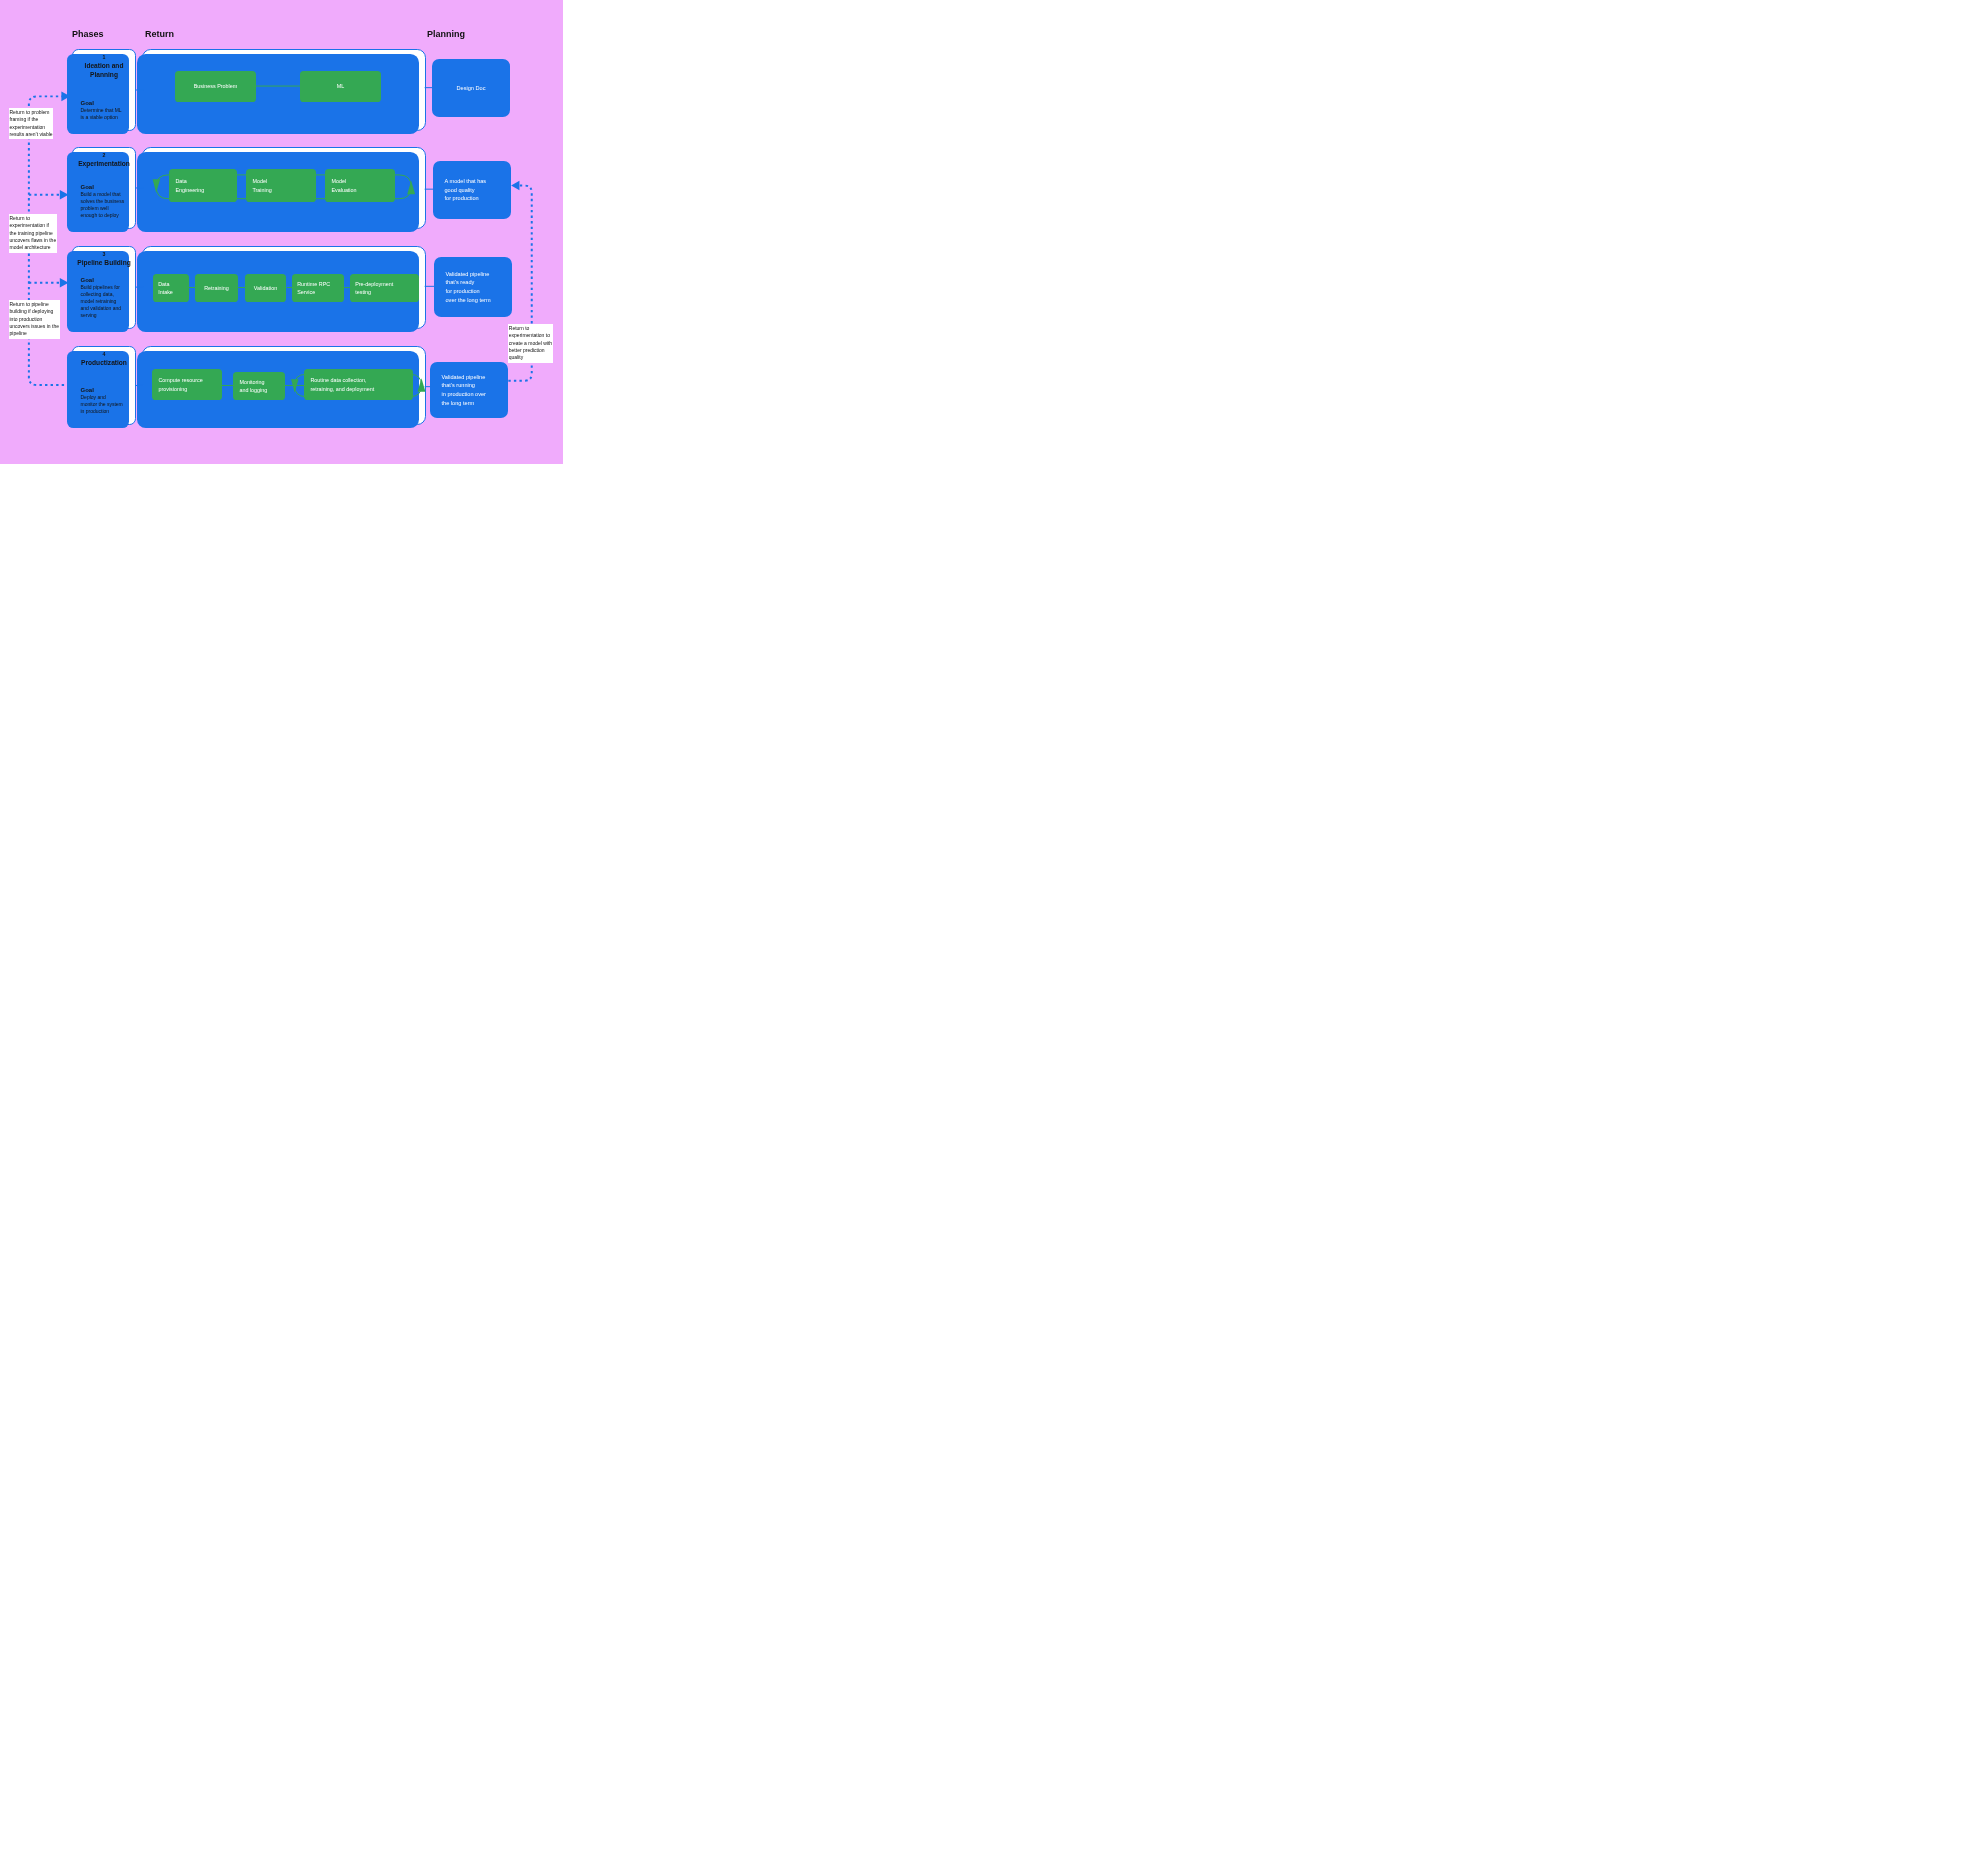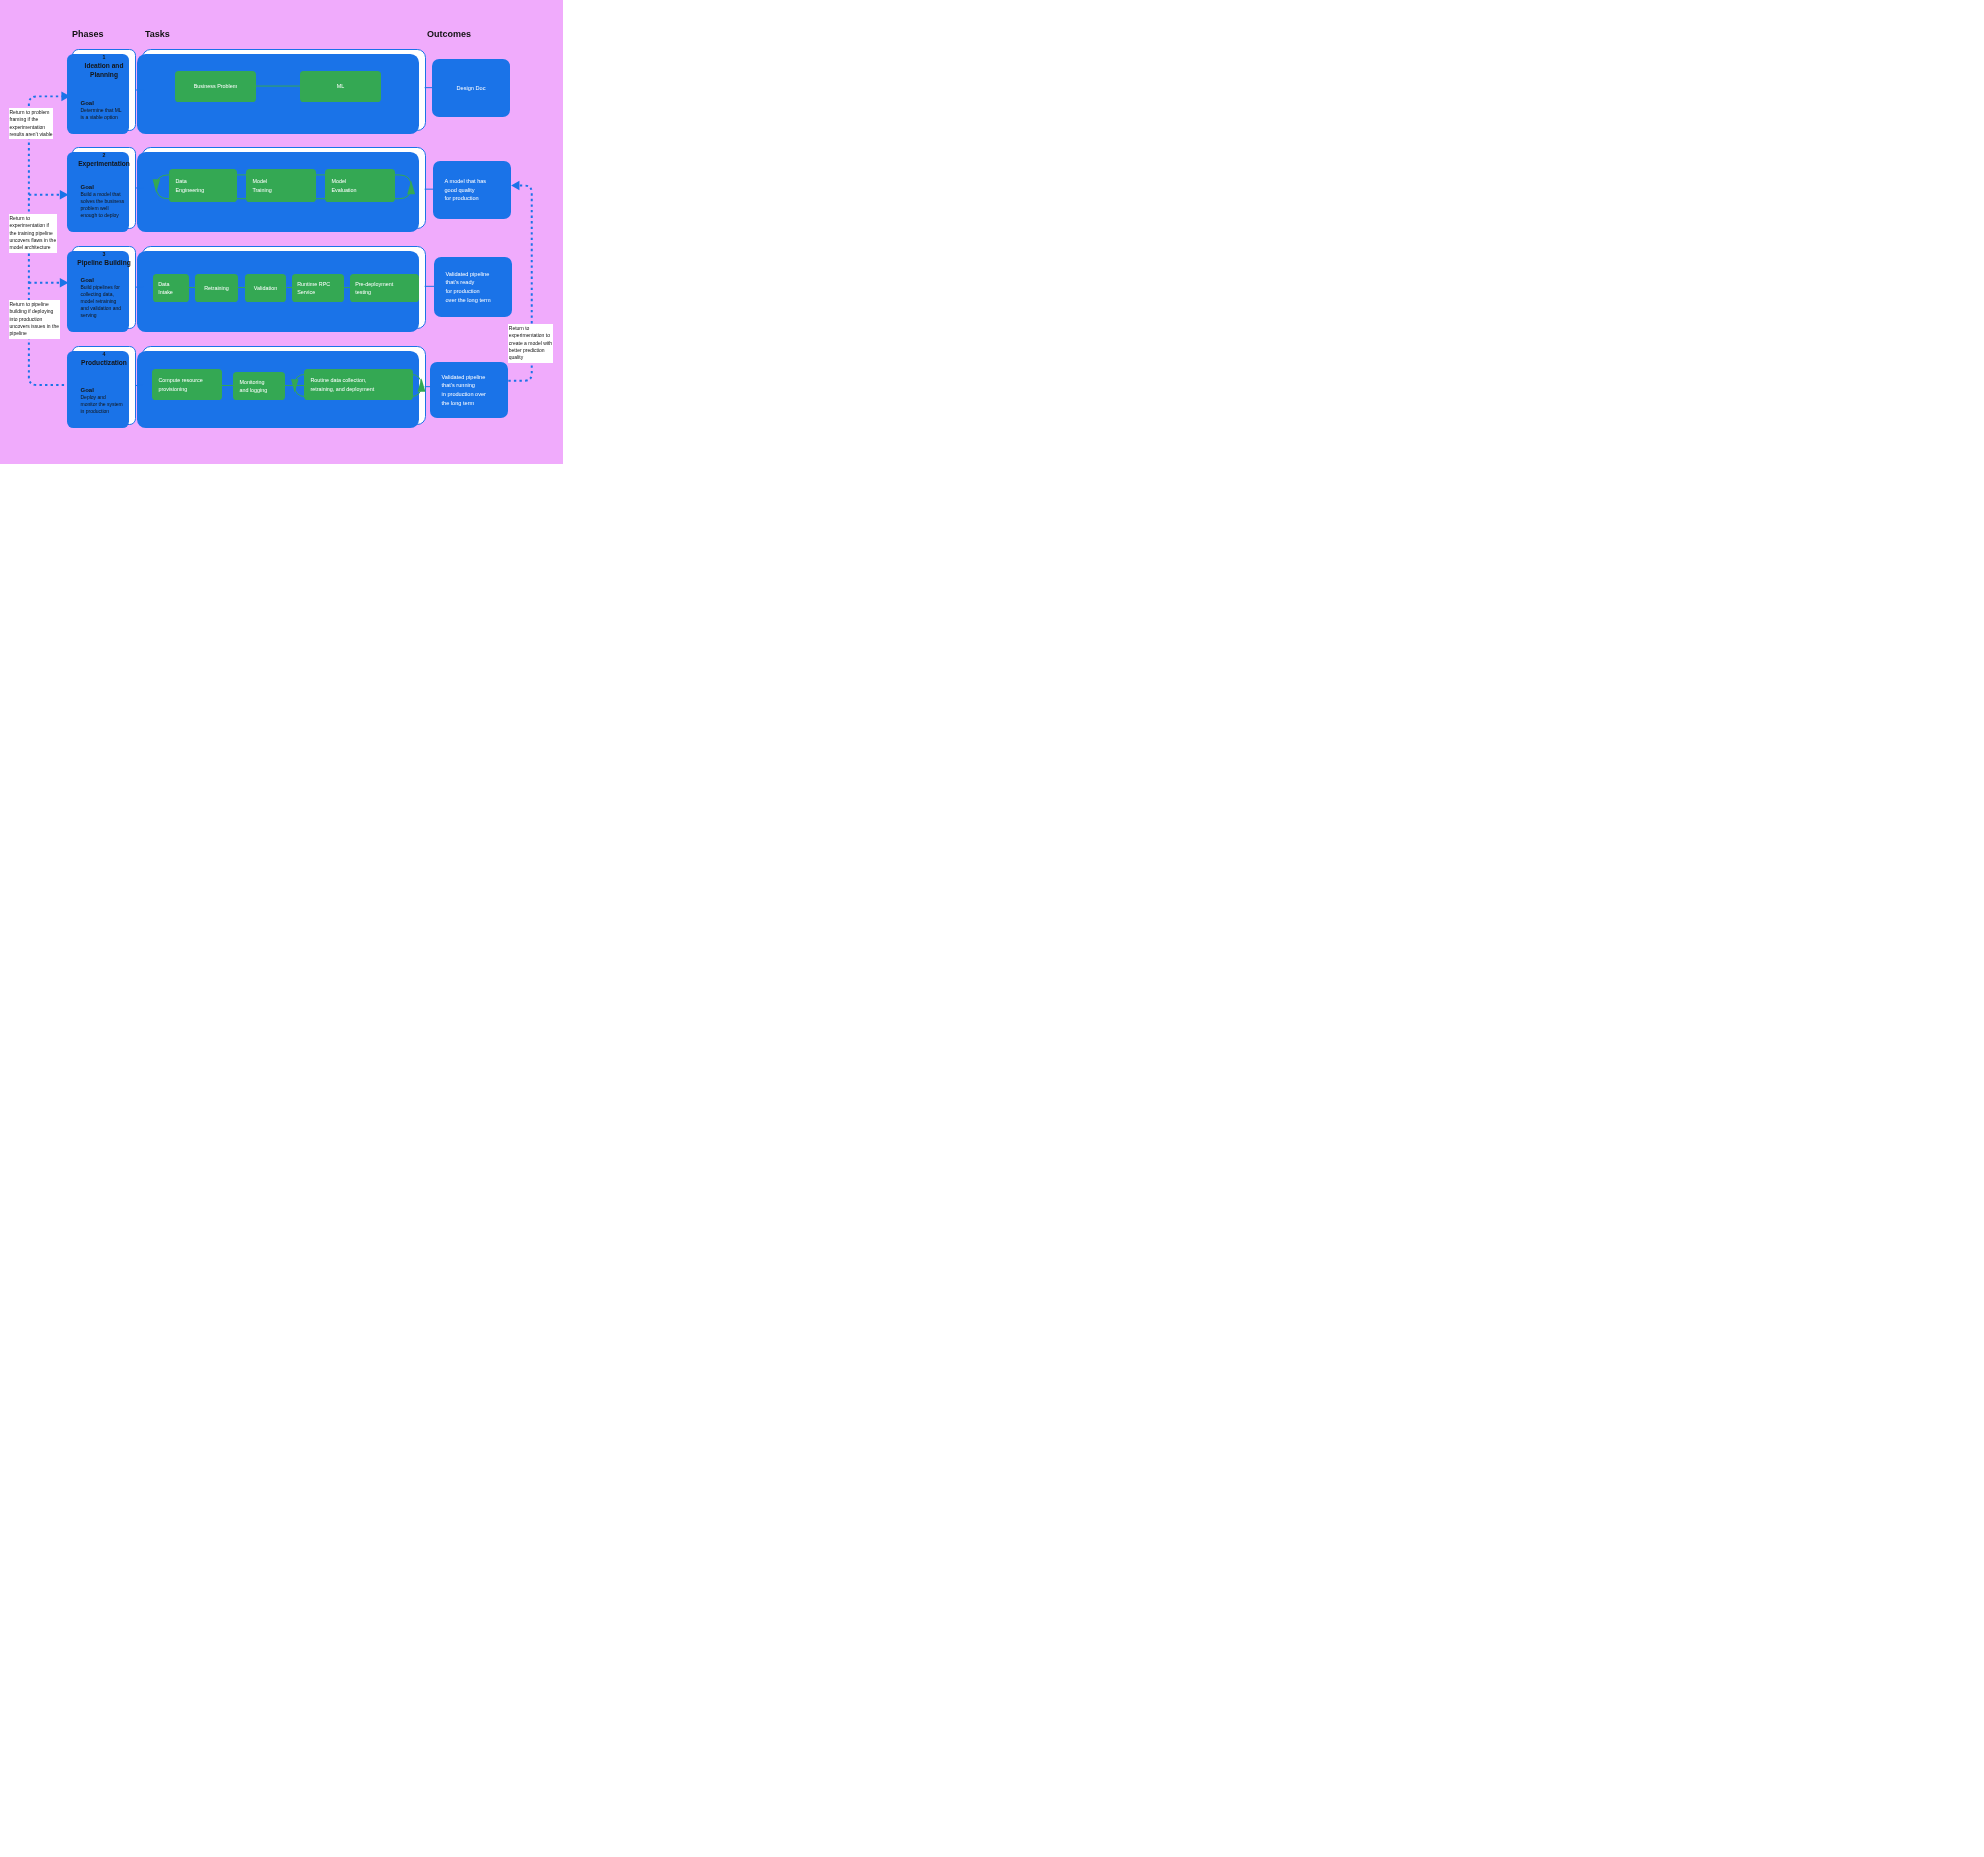--- a/index.html
+++ b/index.html
@@ -46,22 +46,22 @@
     color:#111;white-space:pre-line;padding:1.2px 0.8px;
   }
   .conn{position:absolute;left:0;top:0;z-index:3;pointer-events:none;}
 </style>
 </head>
 <body>
 
 <div class="canvas">
 
   <div class="hdr" style="left:72px;top:29px;">Phases</div>
-  <div class="hdr" style="left:145px;top:29px;">Tasks</div>
-  <div class="hdr" style="left:427px;top:29px;">Outcomes</div>
+  <div class="hdr" style="left:145px;top:29px;">Return</div>
+  <div class="hdr" style="left:427px;top:29px;">Planning</div>
 
   <div class="task-container backed" style="top:49px;height:82px;"></div>
   <div class="task-container backed" style="top:147px;height:82px;"></div>
   <div class="task-container backed" style="top:246px;height:83px;"></div>
   <div class="task-container backed" style="top:346px;height:79px;"></div>
 
   <svg class="conn" width="563" height="464" viewBox="0 0 1418 1170">
 
     <g stroke="#1A73E8" stroke-width="2.5">
       <line x1="336" y1="227" x2="362" y2="227"></line>

